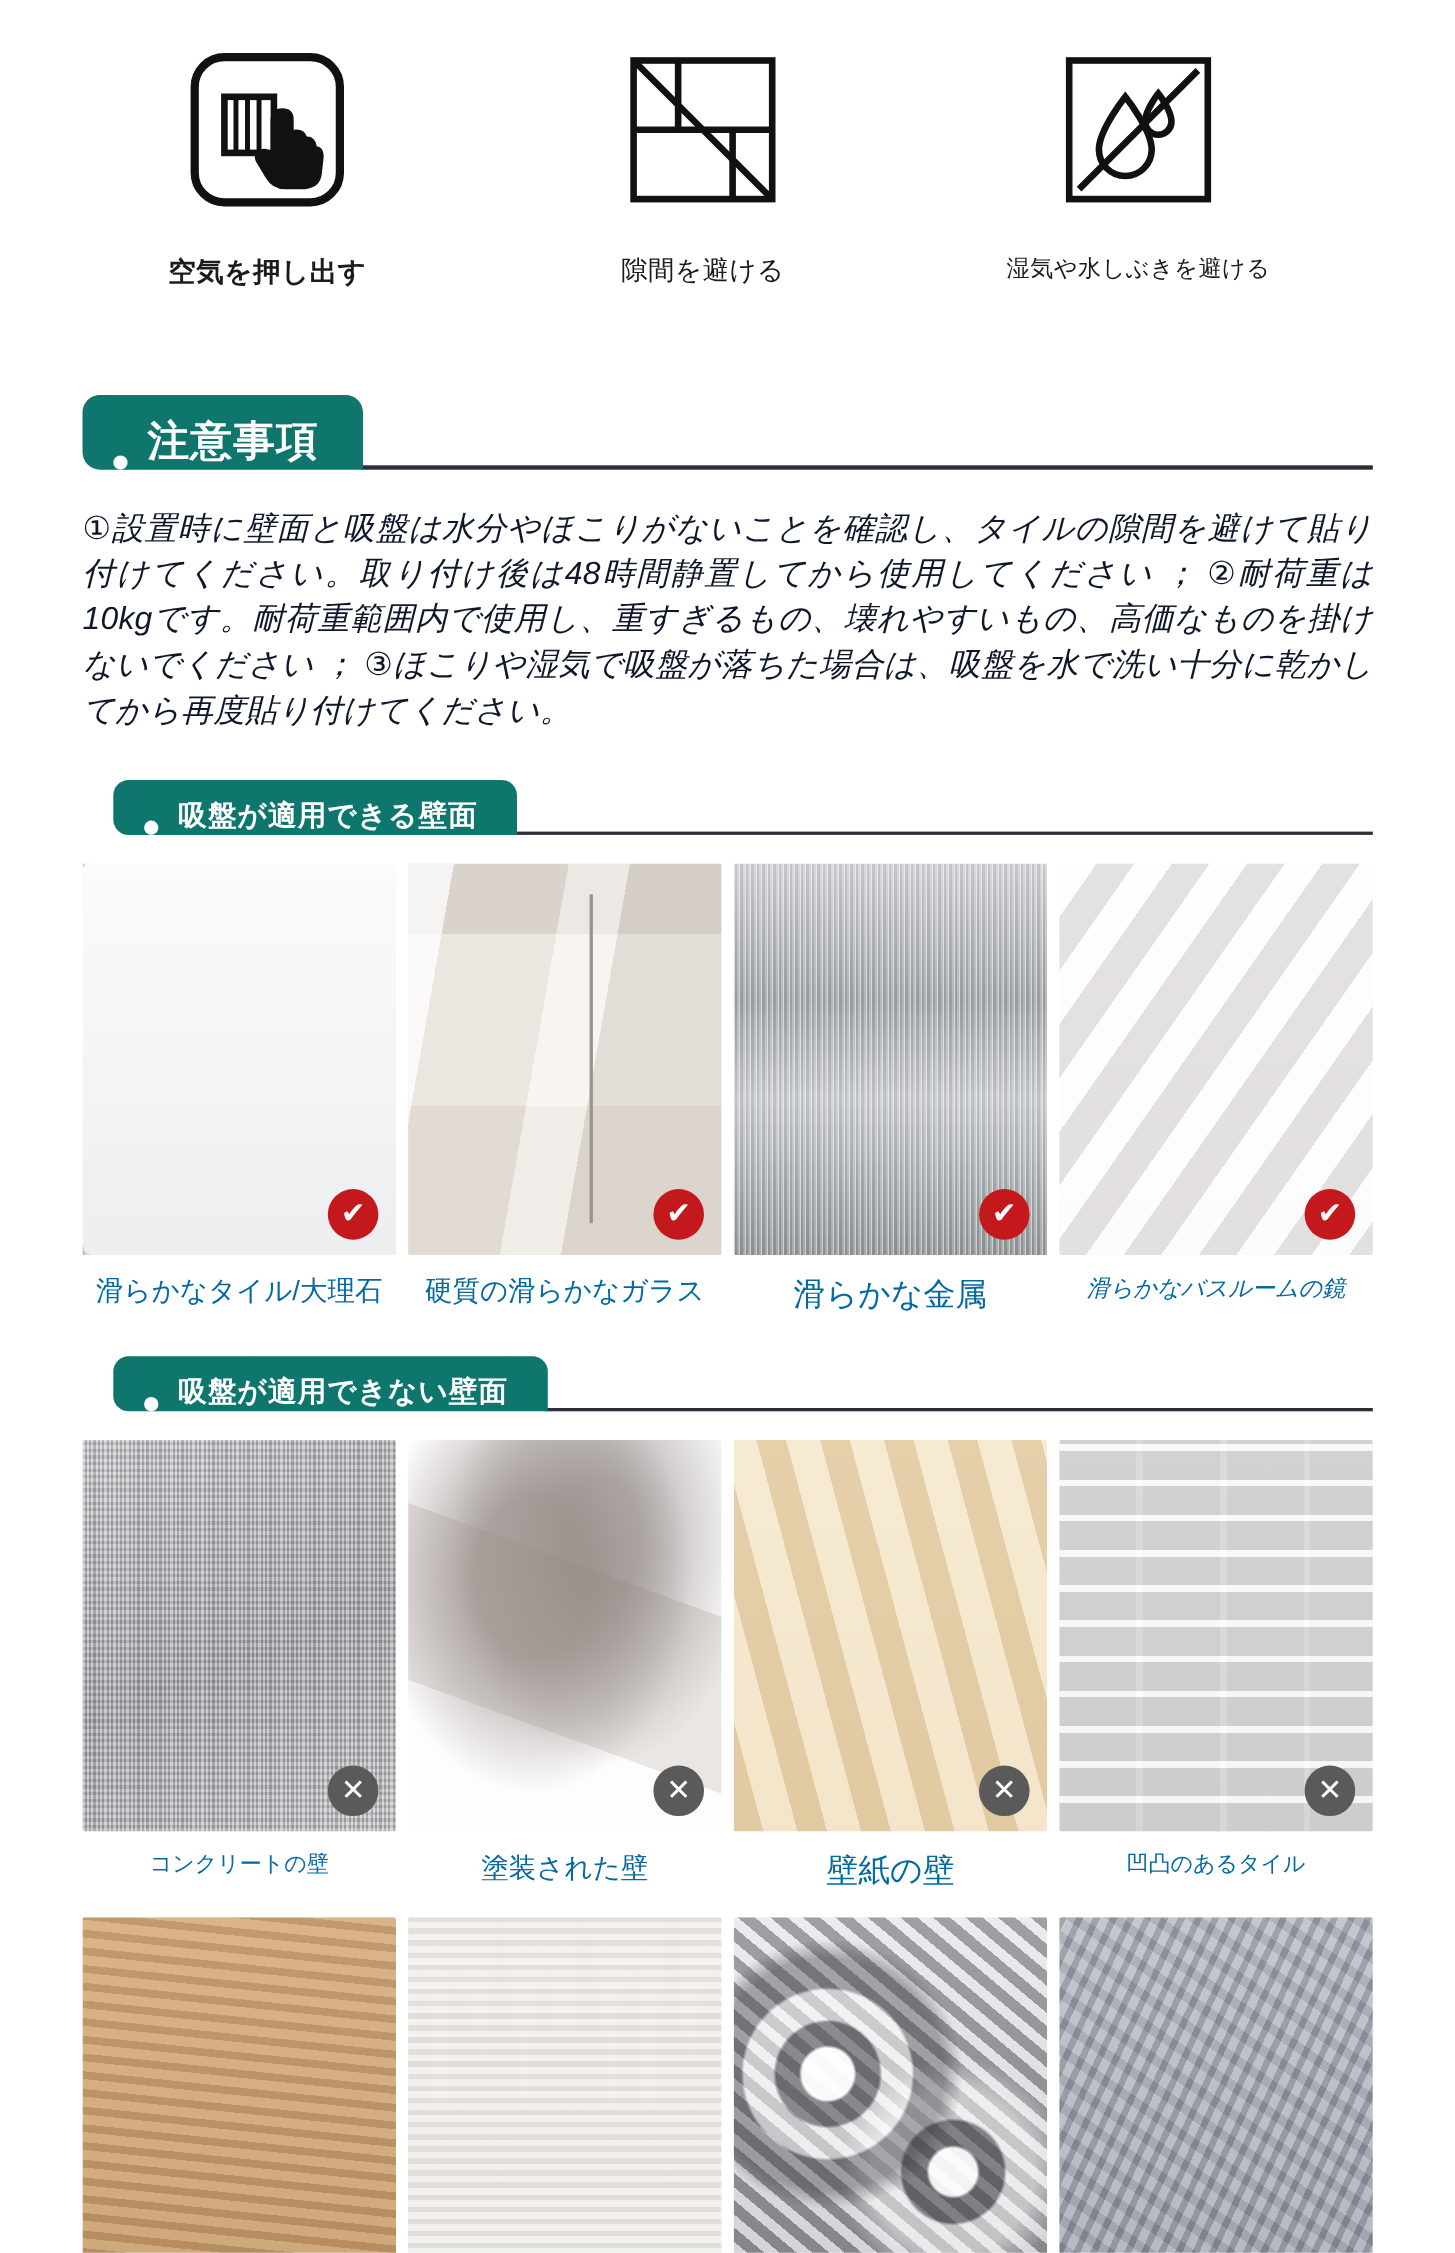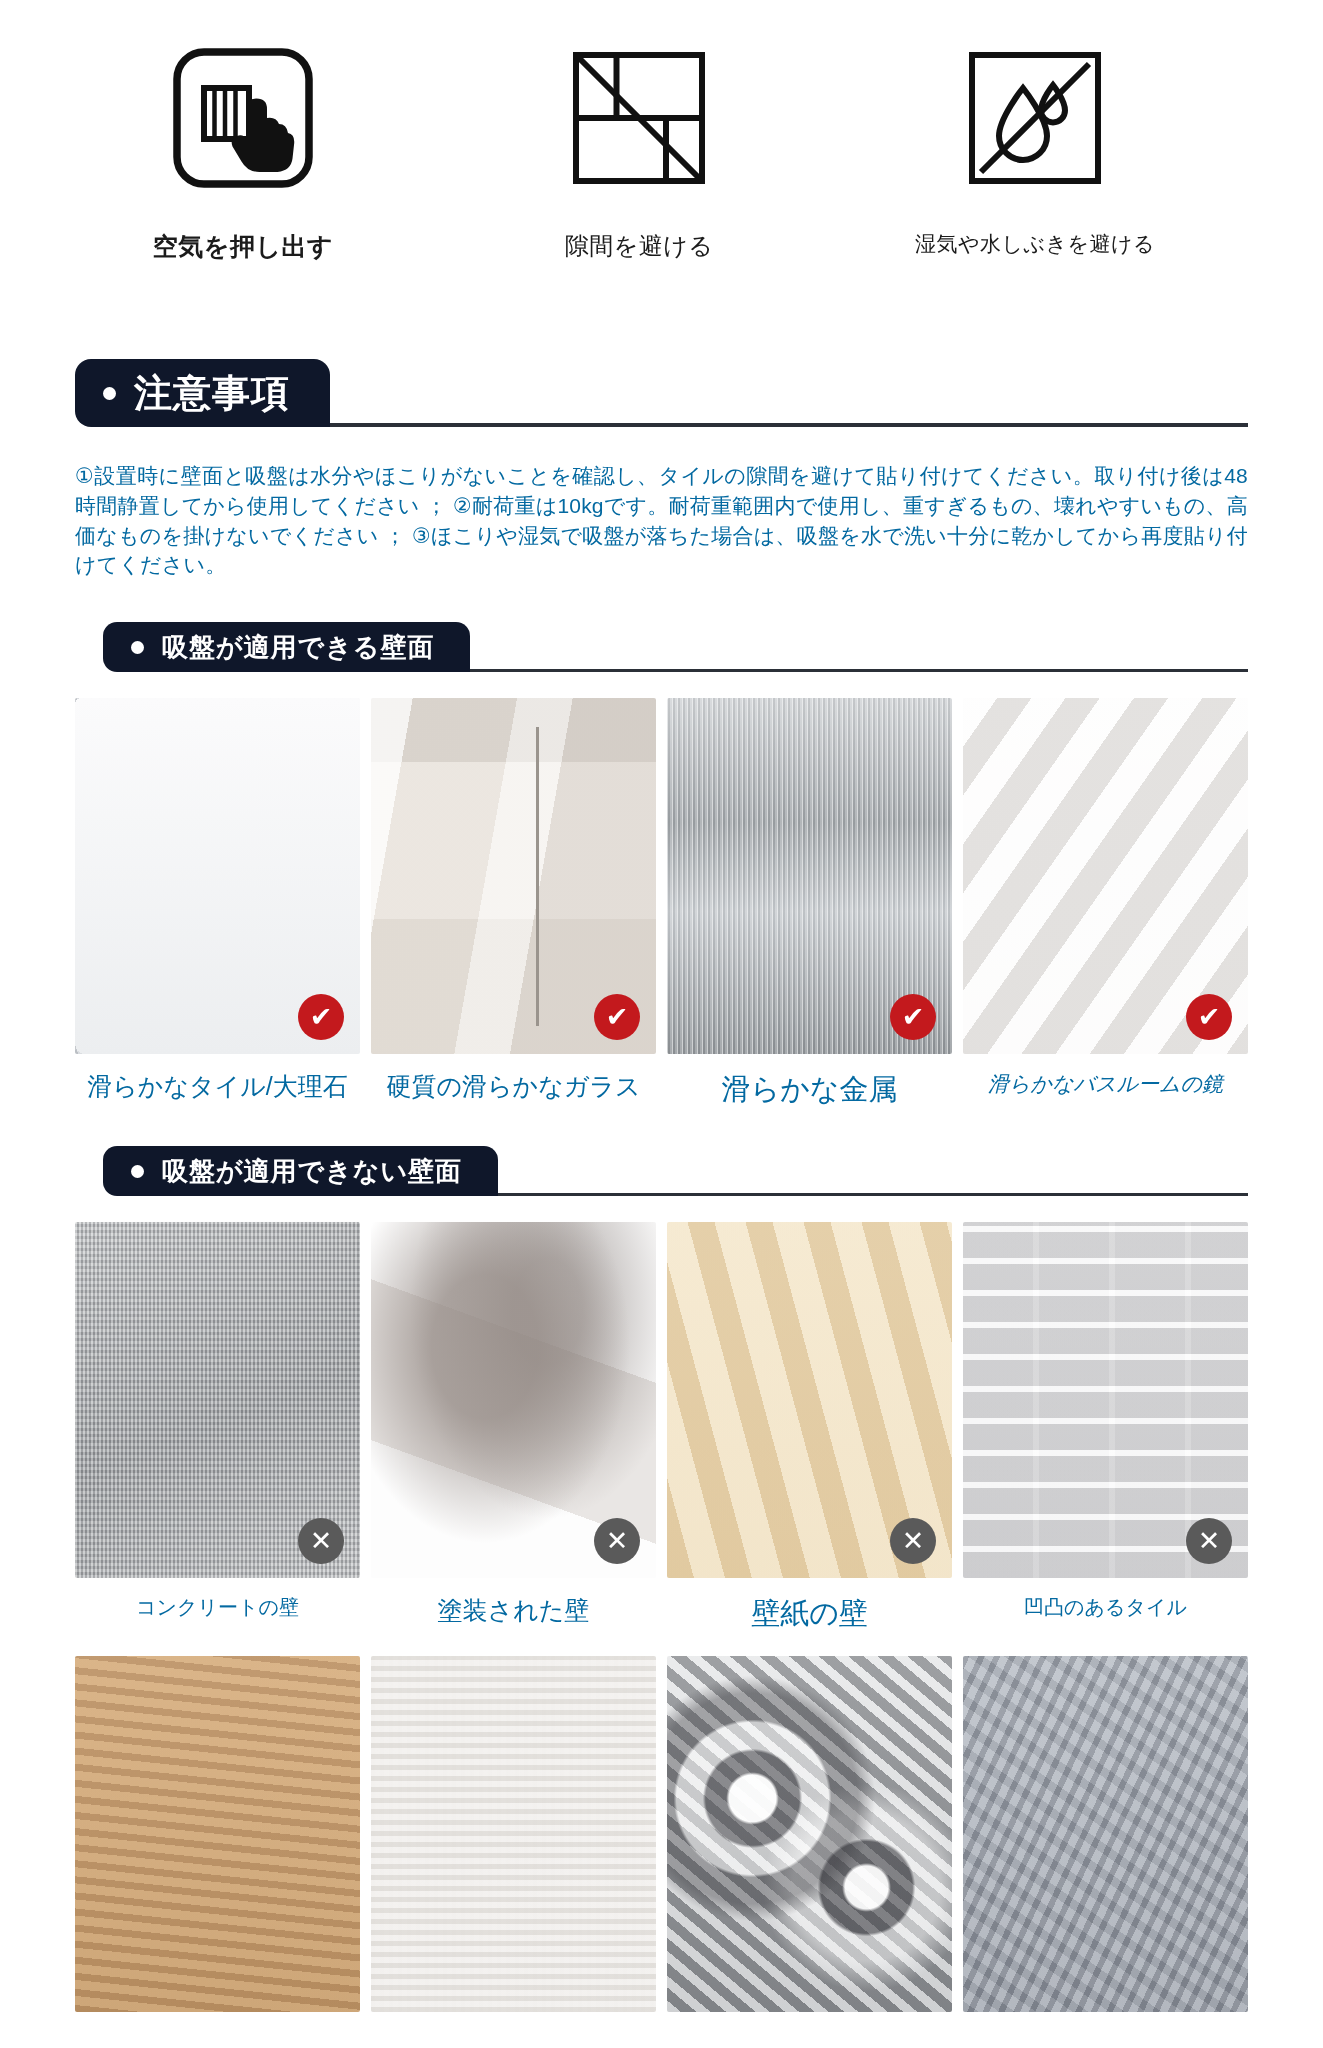--- a/index.html
+++ b/index.html
@@ -52,24 +52,24 @@
   .icon-cell.c3 .cap { font-size: 21px; }
 
   
   .sec {
     position: relative;
     margin: 0 75px;
     display: flex;
     align-items: center;
   }
   .pill {
-    background: #0f172a;
+    background: #0f766e;
     color: #ffffff;
     display: flex;
-    align-items: center;
+    align-items: flex-end;
     border-radius: 14px 14px 0 14px;
     position: relative;
     z-index: 2;
   }
   .pill .dot {
     width: 13px;
     height: 13px;
     border-radius: 50%;
     background: #ffffff;
     margin: 0 18px 0 28px;
@@ -90,25 +90,26 @@
     flex: 1;
     margin-left: -2px;
     align-self: flex-end;
     margin-bottom: 0;
   }
   .rule.thin { height: 3px; }
 
   
   .notes {
     margin: 34px 75px 0 75px;
-    font-size: 21px;
+    font-size: 29px;
     line-height: 1.42;
     letter-spacing: 0.2px;
-    color: #0369a1;
+    color: #0f172a;
     text-align: justify;
+    font-style: italic;
   }
 
   
   .gallery {
     display: flex;
     margin: 26px 75px 0 75px;
     gap: 11px;
   }
   .card {
     flex: 1;

